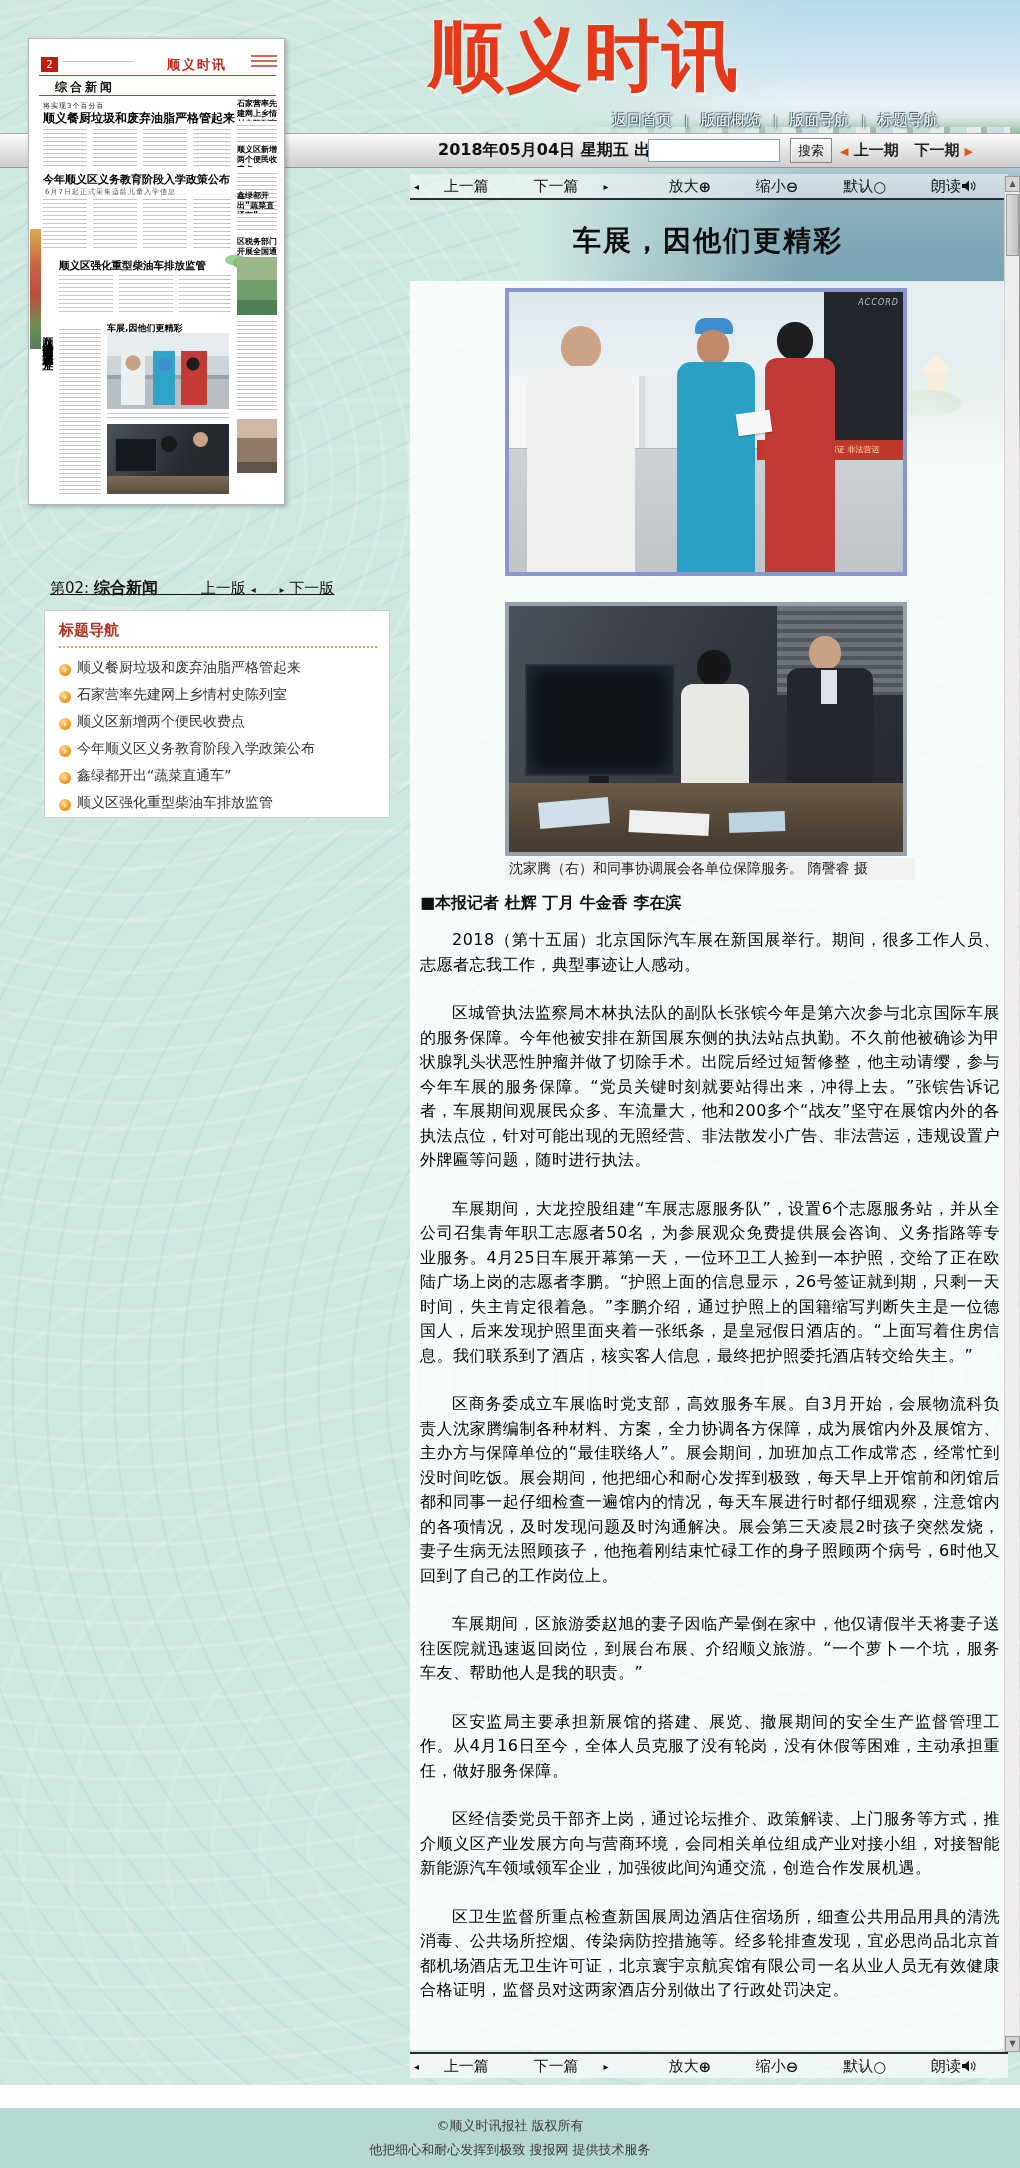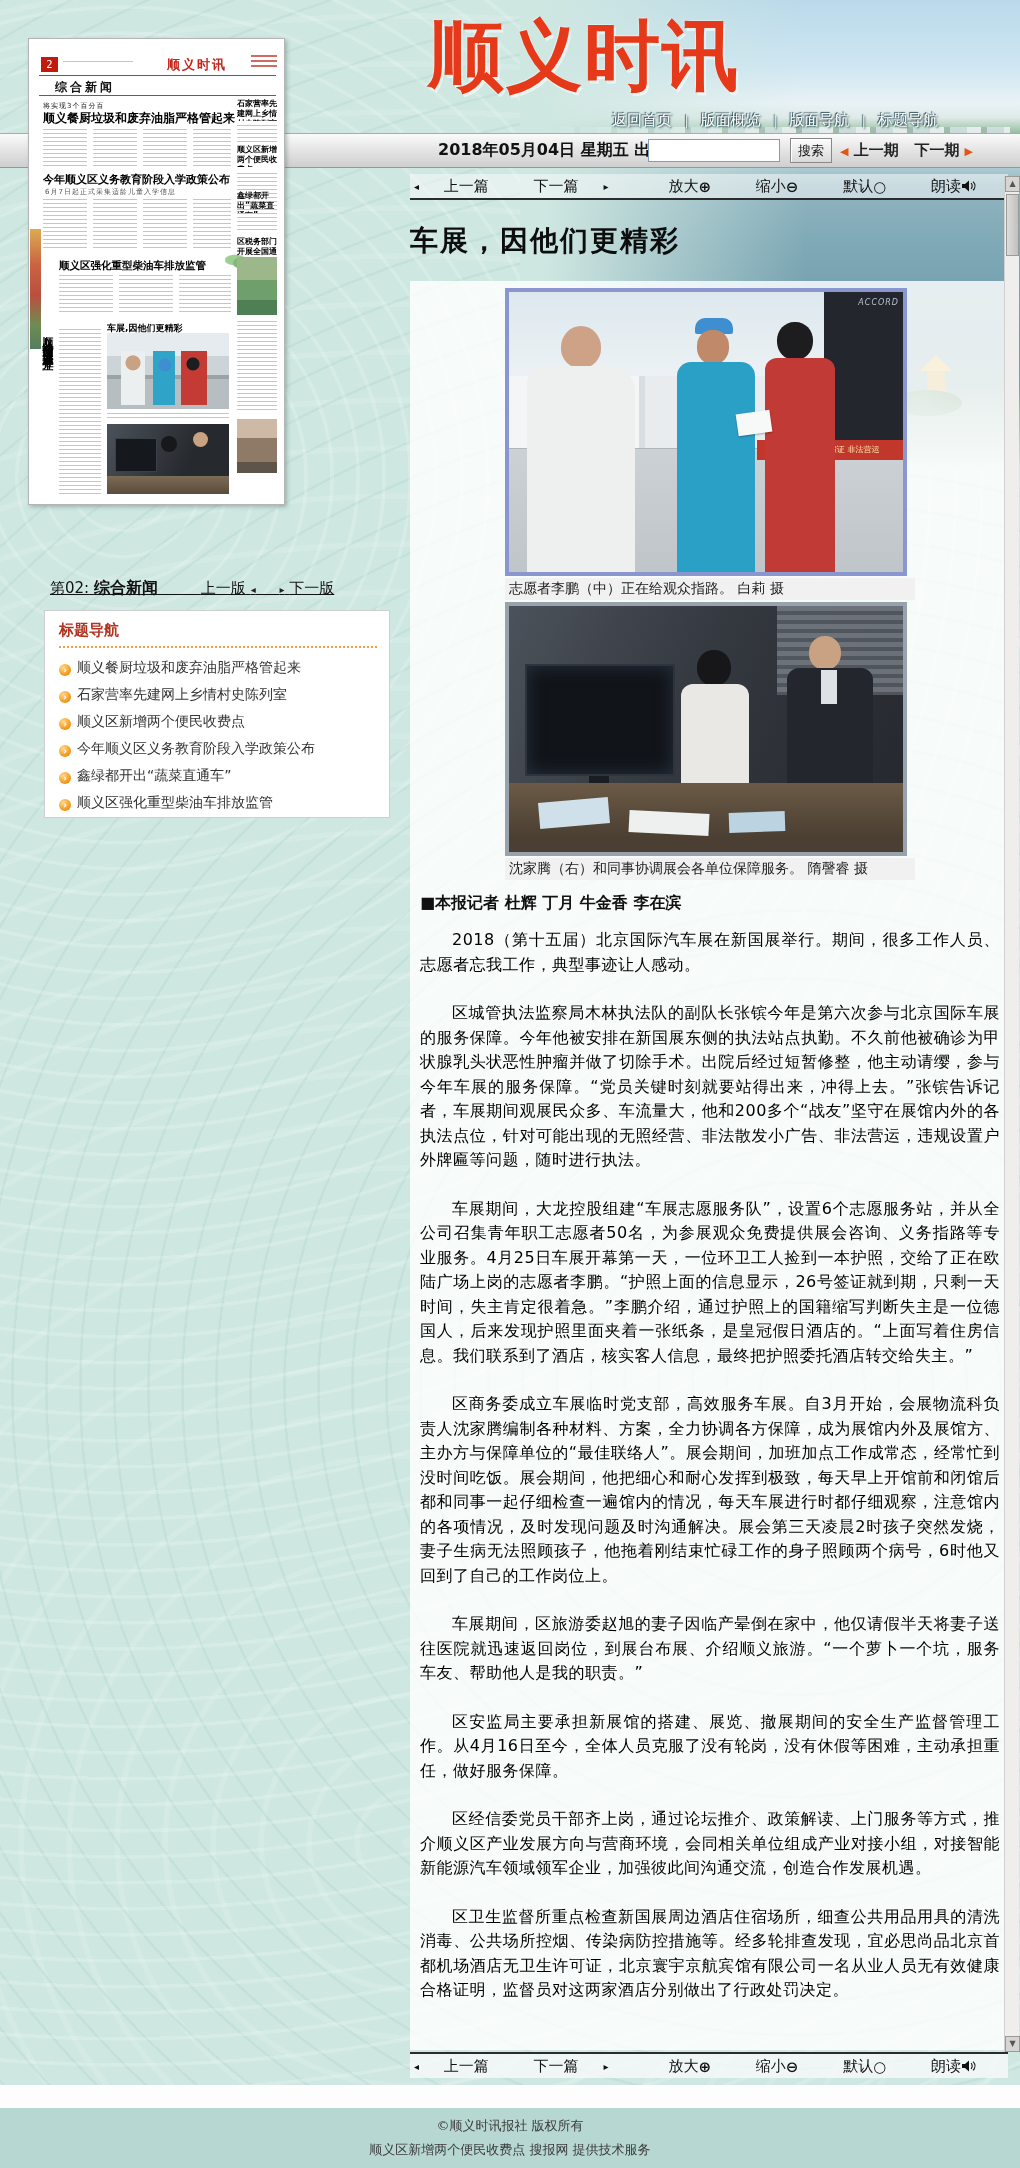--- a/index.html
+++ b/index.html
@@ -124,21 +124,21 @@
     background:rgba(248,250,250,.55); }
   .art-toolbar.top { top:174px; border-bottom:2px solid #2b2b2b; }
   .art-toolbar.bottom { top:2052px; border-top:2px solid #2b2b2b; background:rgba(248,250,250,.8); }
   .art-toolbar .left-g { position:absolute; left:4px; top:3px; }
   .art-toolbar .right-g { position:absolute; right:12px; top:3px; }
   .art-toolbar span.ctl { cursor:pointer; margin:0 20px; }
   .art-toolbar .tri { font-size:10px; position:relative; top:-1px; }
   .art-toolbar .sym { font-size:15px; font-weight:bold; position:relative; top:1px; }
   .spk-svg { position:relative; top:2px; }
 
-  .art-title { left:410px; top:222px; width:596px; text-align:left; font-size:28px;
+  .art-title { left:410px; top:222px; width:596px; text-align:center; font-size:28px;
     font-weight:bold; color:#0d0d0d; letter-spacing:2px; }
 
   .fig { overflow:hidden; }
   .fig1 { left:505px; top:288px; width:402px; height:288px; border:4px solid #8a96cf; background:#dfe7ec; }
   .fig2 { left:505px; top:602px; width:402px; height:254px; border:4px solid #98a2ad; background:#33373d; }
   .caption { left:505px; width:410px; font-size:14px; color:#222; background:rgba(240,240,240,.9); padding:2px 4px; }
   .cap1 { top:578px; } .cap2 { top:858px; }
 
   
   .f1-sky { position:absolute; left:0; top:0; width:100%; height:56%;
@@ -340,21 +340,20 @@
     <div class="f1-banner">严厉打击制贩假证 非法营运</div>
     <div class="f1-m1h"></div>
     <div class="f1-m1b"></div>
     <div class="f1-m2c"></div>
     <div class="f1-m2h"></div>
     <div class="f1-m2b"></div>
     <div class="f1-wh"></div>
     <div class="f1-wb"></div>
     <div class="f1-doc"></div>
   </div>
-  <div class="abs caption cap1">志愿者李鹏（中）正在给观众指路。 白莉 摄</div>
 
   <div class="abs fig fig2">
     <div class="f2-bg"></div>
     <div class="f2-win"></div>
     <div class="f2-mon"></div>
     <div class="f2-stand"></div>
     <div class="f2-wh"></div>
     <div class="f2-wb"></div>
     <div class="f2-mh"></div>
     <div class="f2-mb"></div>
@@ -398,16 +397,16 @@
 
   <div class="abs sbar">
     <div class="btn up">▲</div>
     <div class="thumb-h"></div>
     <div class="btn dn">▼</div>
   </div>
 
   <div class="abs pre-footer"></div>
   <div class="abs footer">
     <div class="f1">©顺义时讯报社 版权所有</div>
-    <div>顺义区新增两个便民收费点 搜报网 提供技术服务</div>
+    <div>他把细心和耐心发挥到极致 搜报网 提供技术服务</div>
   </div>
 
 </div>
 
 </body></html>

